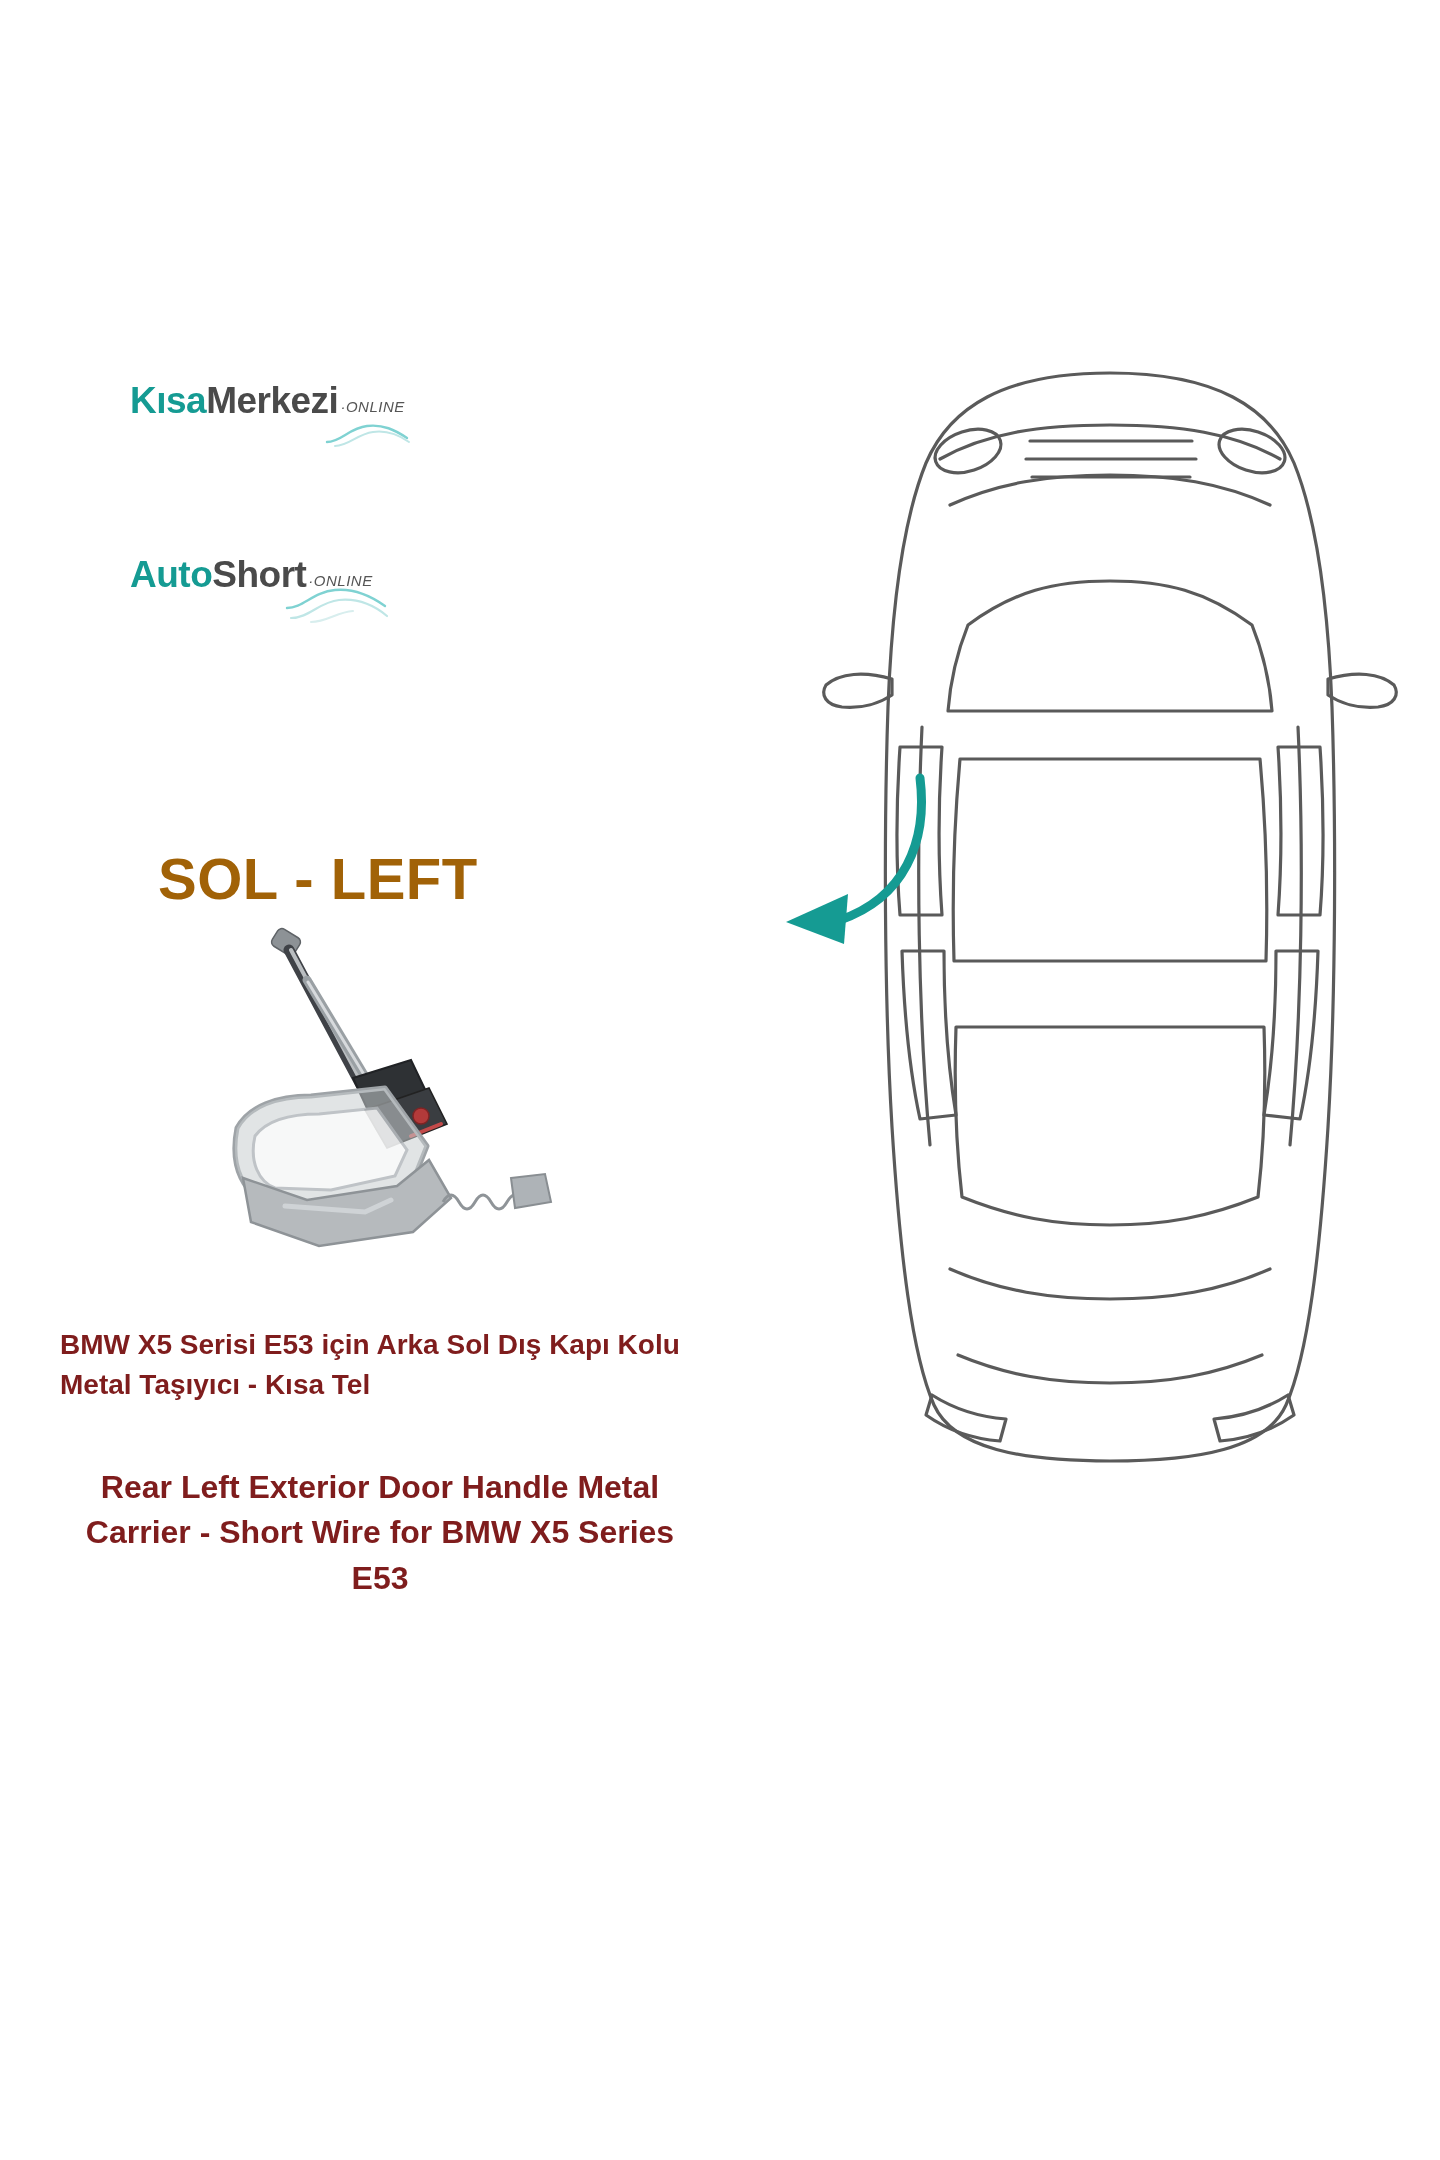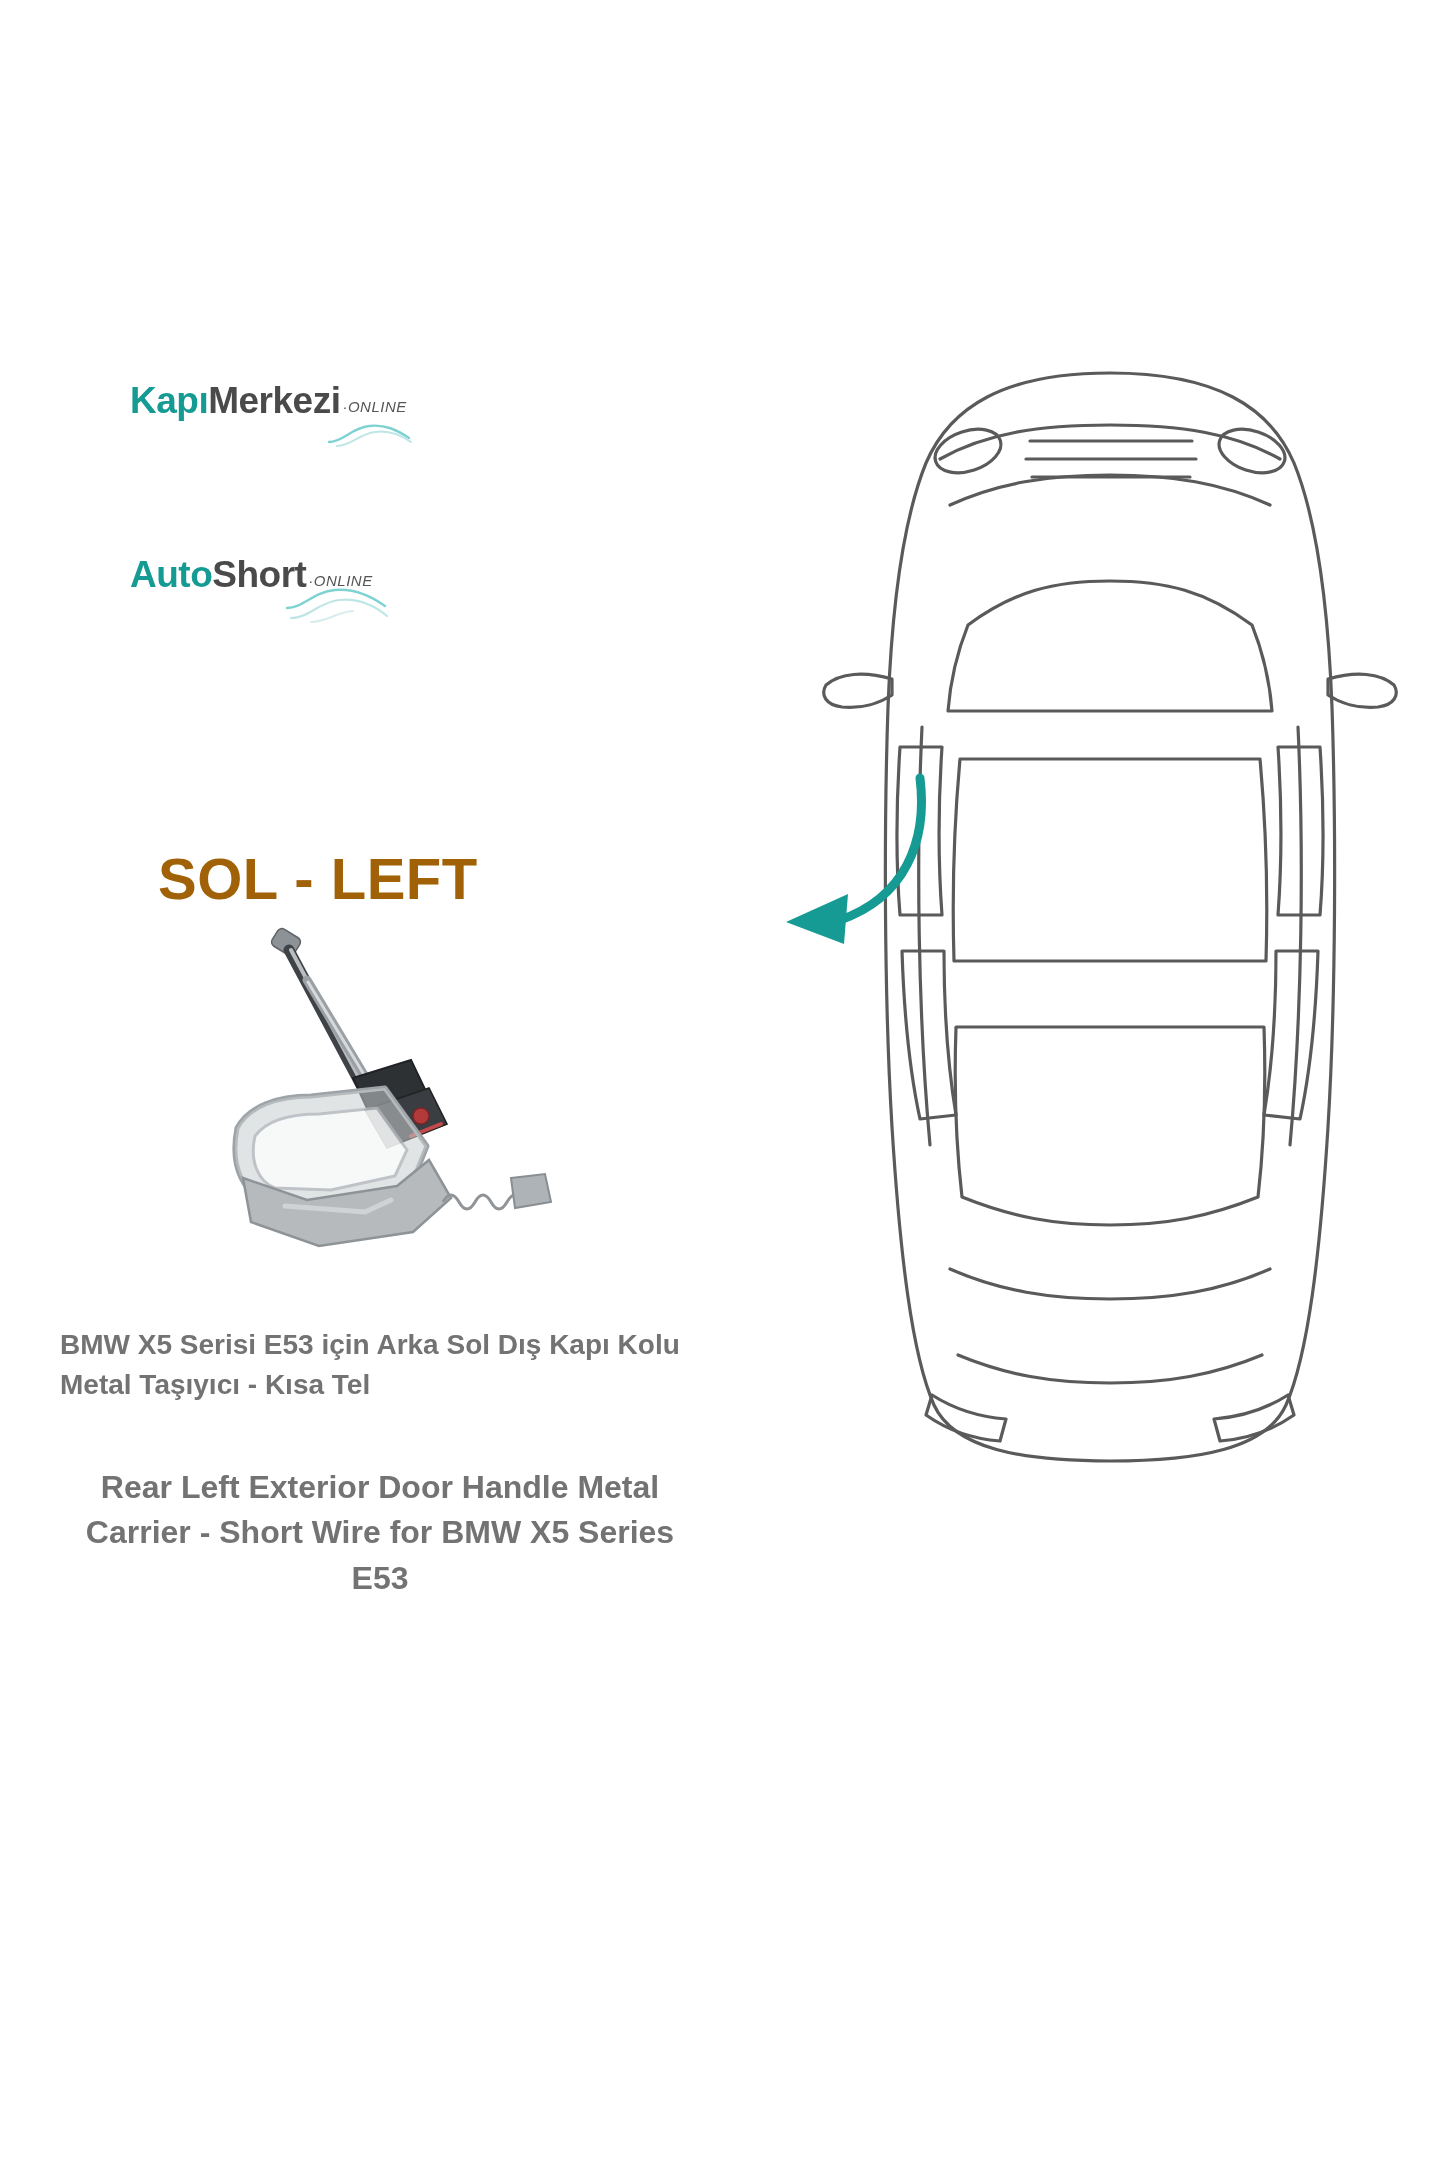--- a/index.html
+++ b/index.html
@@ -80,21 +80,21 @@
     left: 215px;
     top: 910px;
     width: 370px;
     height: 360px;
   }
 
   
   .caption {
     position: absolute;
     font-weight: 700;
-    color: #737373;
+    color: #7f1d1d;
     line-height: 1.42;
   }
   #caption-tr {
     left: 60px;
     top: 1325px;
     width: 640px;
     font-size: 28px;
     text-align: left;
   }
   #caption-en {
@@ -121,21 +121,21 @@
     top: 770px;
     width: 270px;
     height: 220px;
   }
 </style>
 </head>
 <body>
 
 <div class="logo-block" id="logo-parcamerkezi">
   <div class="logo-row">
-    <span class="logo-word-a">Kapı</span>
+    <span class="logo-word-a">Kısa</span>
     <span class="logo-word-b">Merkezi</span>
     <span class="logo-online">·ONLINE</span>
     <span class="logo-car-swoosh">
       <svg width="90" height="42" viewBox="0 0 90 42">
         <path d="M4 34 C18 34 26 20 44 18 C60 16 72 22 84 30" fill="none" stroke="#7fd2d2" stroke-width="2.4" stroke-linecap="round"></path>
         <path d="M12 38 C26 38 34 26 50 24 C64 22 76 27 86 34" fill="none" stroke="#bfe6e6" stroke-width="2" stroke-linecap="round"></path>
       </svg>
     </span>
   </div>
 </div>

